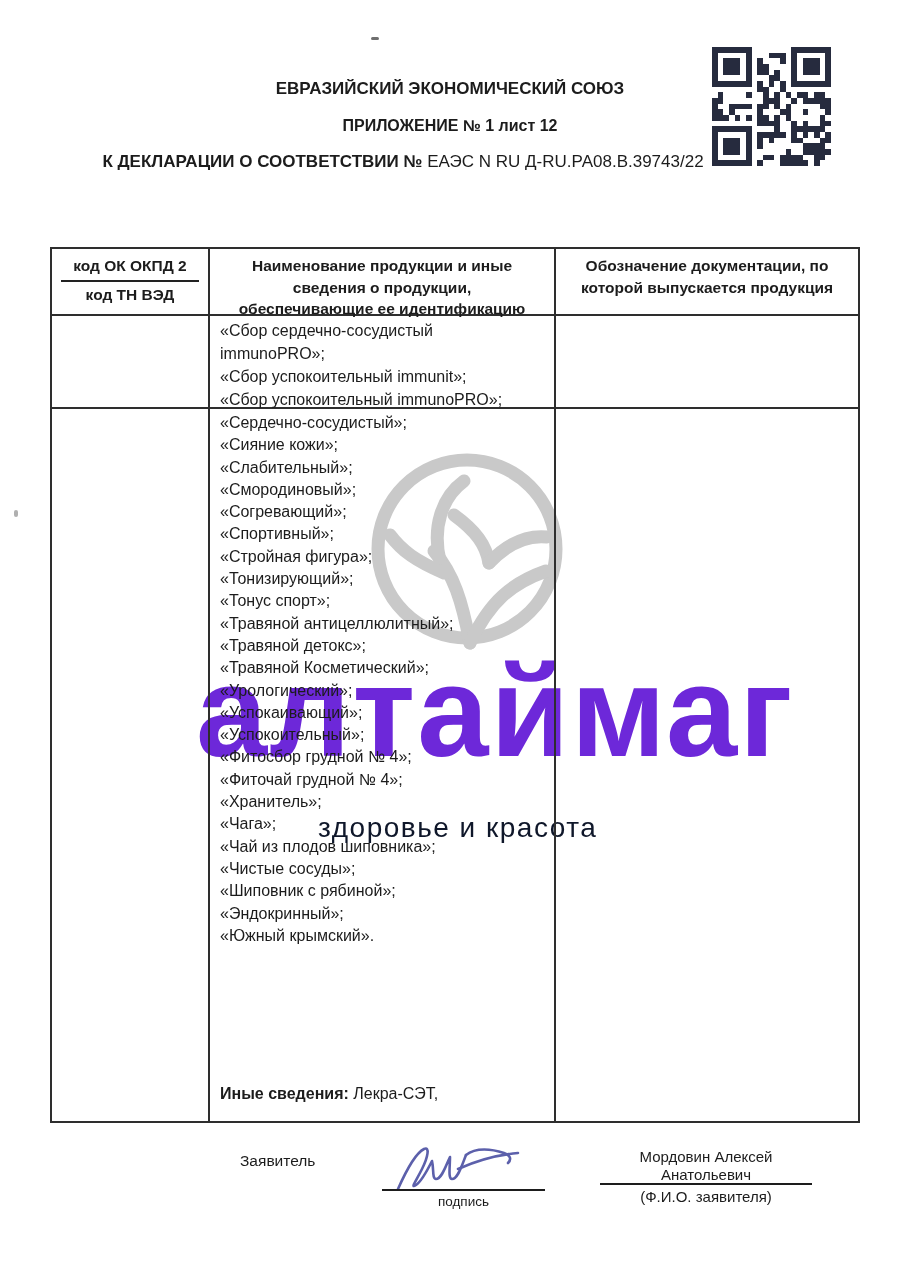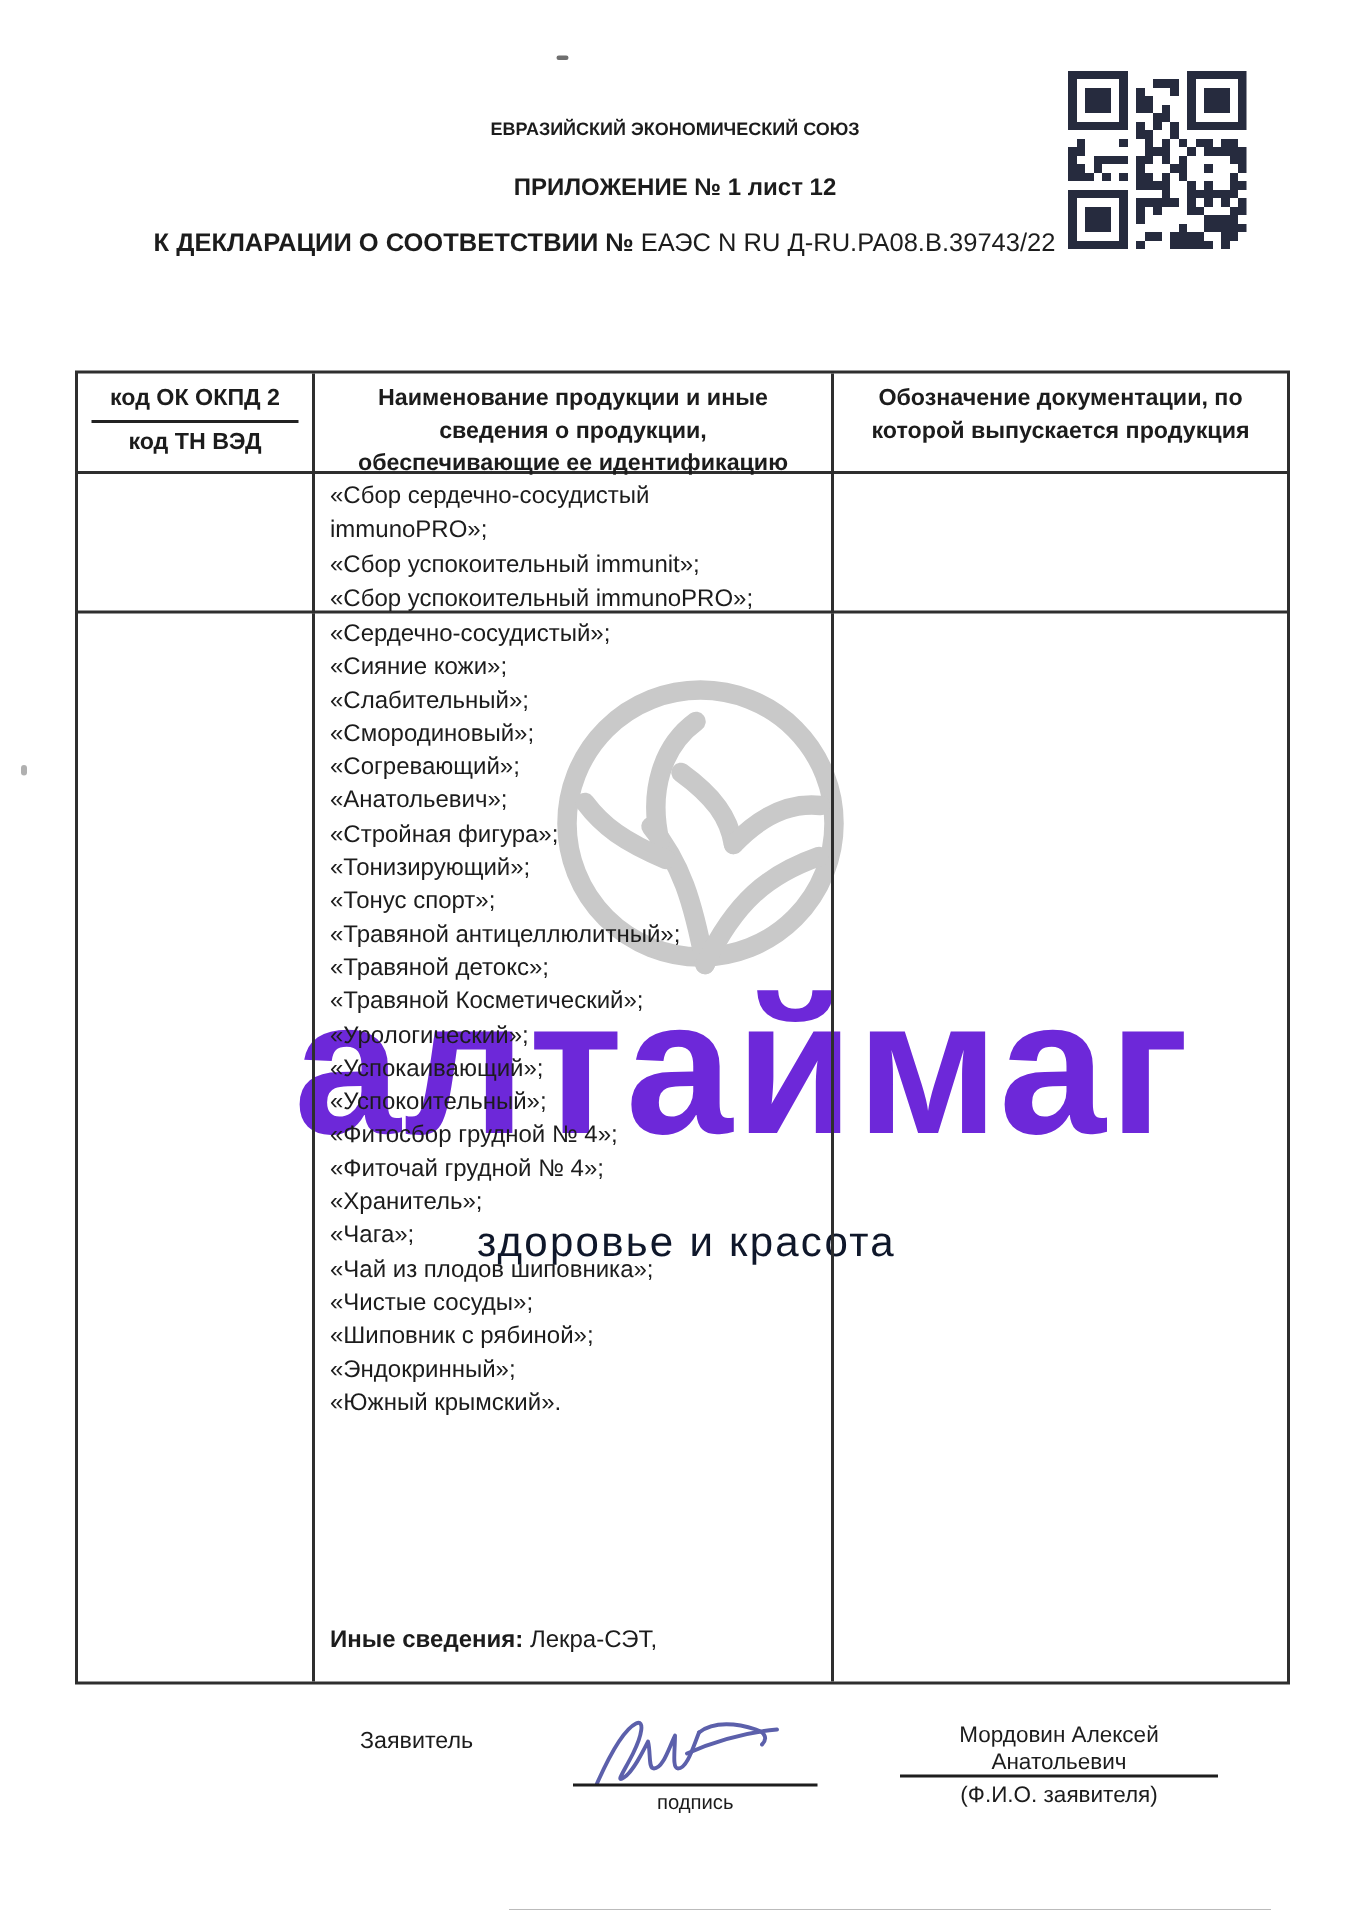--- a/index.html
+++ b/index.html
@@ -14,21 +14,21 @@
     left:196px; top:648px; font-size:128px; font-weight:bold;
     letter-spacing:2px; color:#6d28d9; line-height:1; white-space:nowrap;
   }
   .wm-tagline {
     left:318px; top:812px; font-size:28px; color:#0f172a;
     letter-spacing:1.5px; white-space:nowrap;
   }
   .wm-logo { left:358px; top:443px; }
   
   .hdr { position:absolute; z-index:2; white-space:nowrap; }
-  .hdr-line1 { left:0; width:900px; top:79px; text-align:center; font-size:12px; font-weight:bold; }
+  .hdr-line1 { left:0; width:900px; top:79px; text-align:center; font-size:17px; font-weight:bold; }
   .hdr-line2 { left:0; width:900px; top:117px; text-align:center; font-size:16px; font-weight:bold; }
   .hdr-line3 { left:0; width:806px; top:152px; text-align:center; font-size:17px; }
   .hdr-line3 b { font-weight:bold; }
   .qr { position:absolute; left:712px; top:47px; width:119px; height:119px; z-index:2; }
   
   .doc-table {
     position:absolute; left:50px; top:247px; width:810px; height:876px; z-index:1;
     border:2px solid #2e2e2e; display:grid; box-sizing:border-box;
     grid-template-columns:158px 346px 1fr; grid-template-rows:67px 93px 1fr;
   }
@@ -335,21 +335,21 @@
     <div class="cell last-col"></div>
 
     <div class="cell last-row"></div>
     <div class="cell last-row">
       <div class="body-lines lh22">
           <div>«Сердечно-сосудистый»;</div>
           <div>«Сияние кожи»;</div>
           <div>«Слабительный»;</div>
           <div>«Смородиновый»;</div>
           <div>«Согревающий»;</div>
-          <div>«Анатольевич»;</div>
+          <div>«Спортивный»;</div>
           <div>«Стройная фигура»;</div>
           <div>«Тонизирующий»;</div>
           <div>«Тонус спорт»;</div>
           <div>«Травяной антицеллюлитный»;</div>
           <div>«Травяной детокс»;</div>
           <div>«Травяной Косметический»;</div>
           <div>«Урологический»;</div>
           <div>«Успокаивающий»;</div>
           <div>«Успокоительный»;</div>
           <div>«Фитосбор грудной № 4»;</div>

